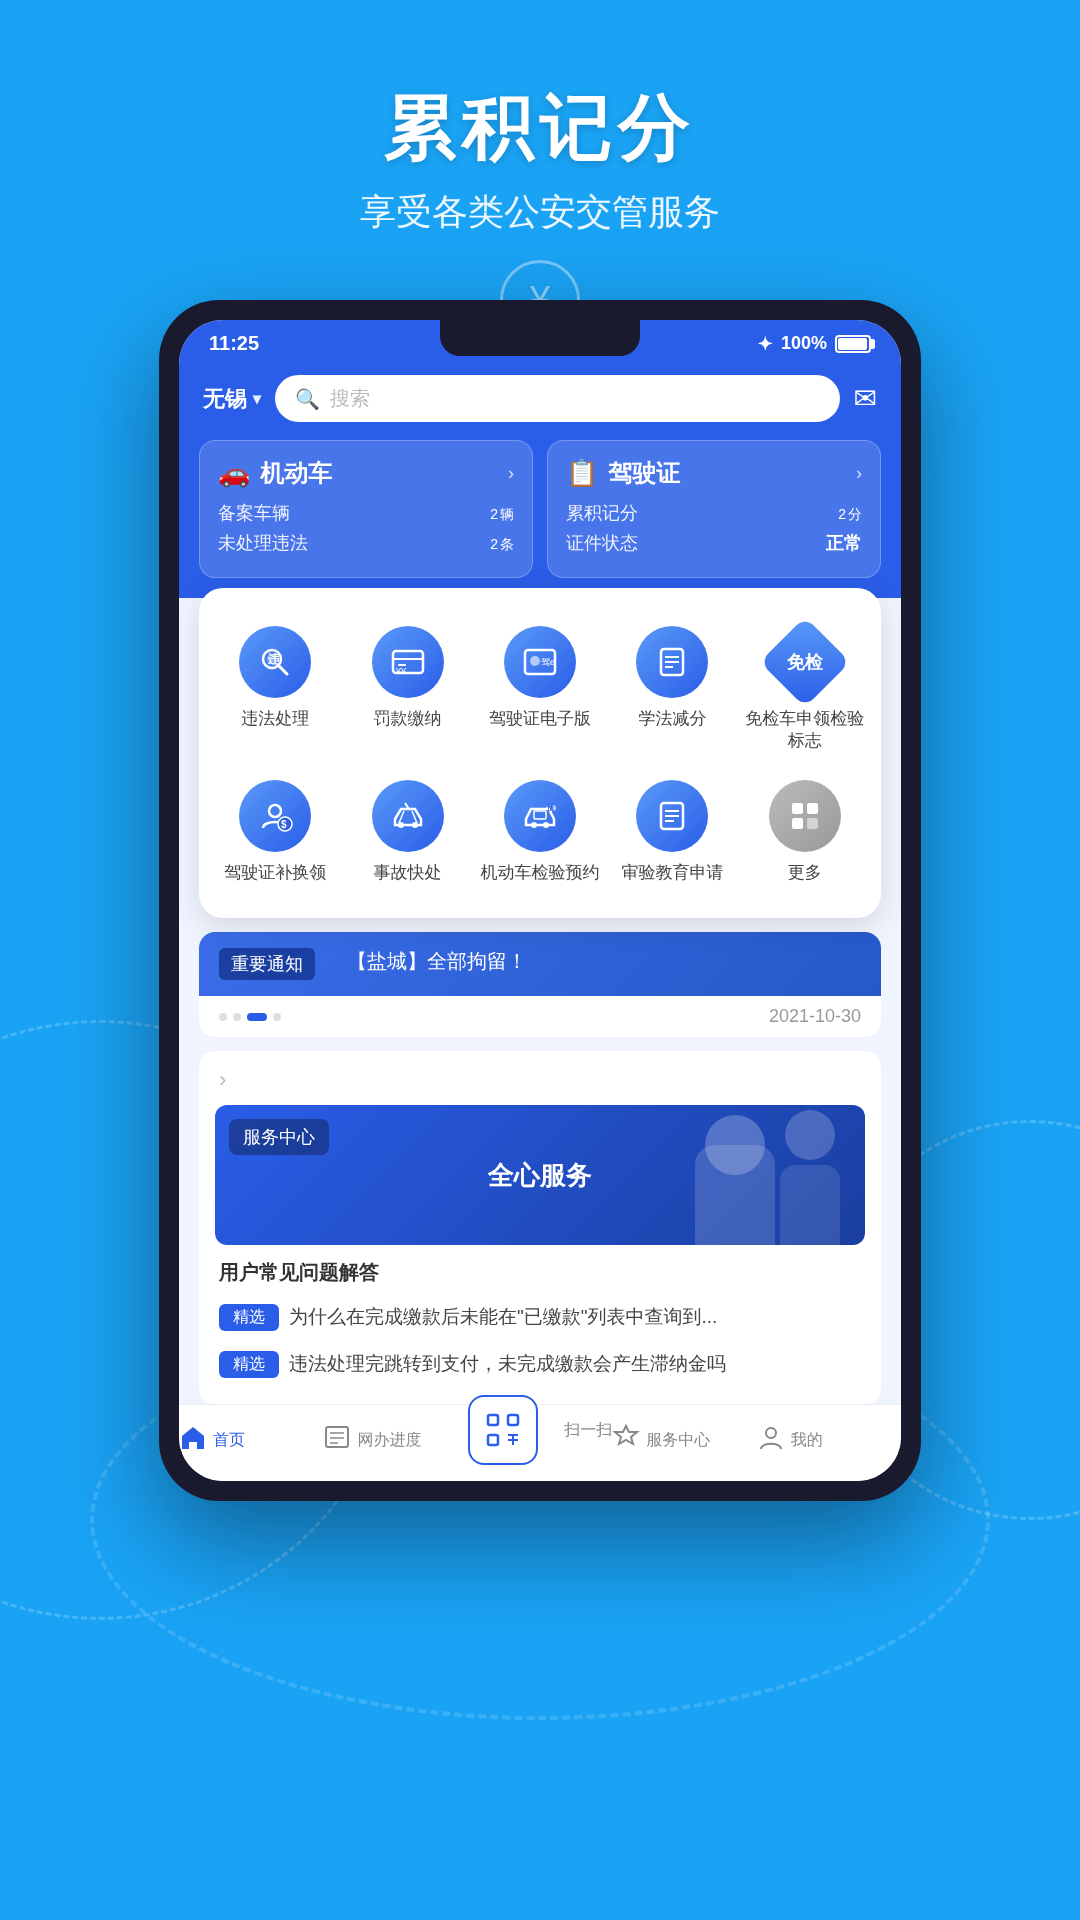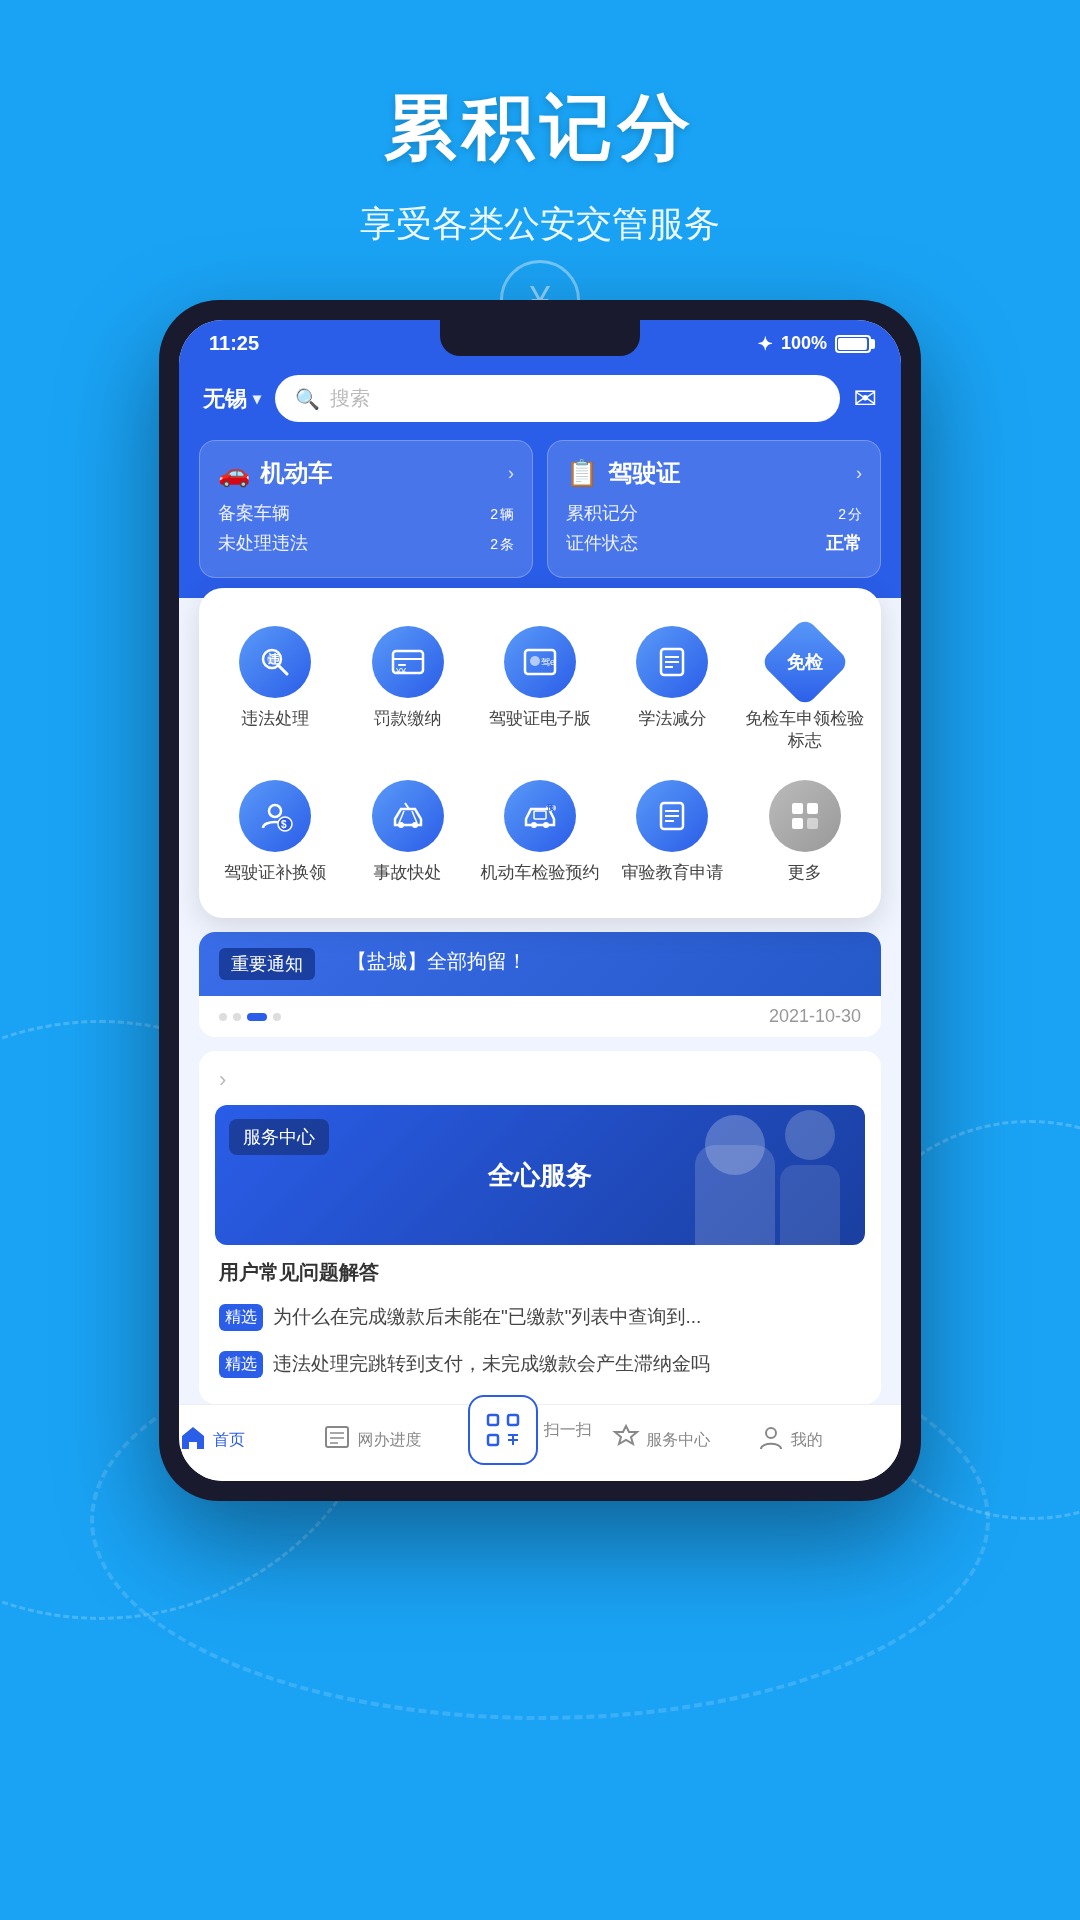--- a/index.html
+++ b/index.html
@@ -54,21 +54,21 @@
     .header-title {
       font-size: 72px;
       font-weight: 900;
       color: white;
       letter-spacing: 6px;
       text-shadow: 0 2px 8px rgba(0,0,0,0.2);
     }
     .header-subtitle {
       font-size: 36px;
       color: rgba(255,255,255,0.92);
-      margin-top: 24px;
+      margin-top: 12px;
       font-weight: 400;
     }
 
     
     .yuan-icon {
       position: absolute;
       top: 260px;
       left: 50%;
       transform: translateX(-50%);
       width: 80px;
@@ -423,21 +423,21 @@
     .faq-item {
       display: flex;
       align-items: flex-start;
       gap: 10px;
       padding: 10px 20px;
     }
     .faq-tag {
       background: #2a5de8;
       color: white;
       font-size: 16px;
-      padding: 3px 6px;
+      padding: 3px 14px;
       border-radius: 6px;
       white-space: nowrap;
       flex-shrink: 0;
     }
     .faq-text {
       font-size: 19px;
       color: #444;
       line-height: 1.4;
     }
 
@@ -467,20 +467,21 @@
       font-size: 16px;
       color: #888;
     }
     .nav-label.active {
       color: #2a5de8;
     }
 
     
     .scan-btn-wrap {
       margin-top: -20px;
+      justify-content: space-between;
     }
     .scan-btn {
       width: 70px;
       height: 70px;
       border-radius: 16px;
       border: 2px solid #2a5de8;
       display: flex;
       align-items: center;
       justify-content: center;
       font-size: 32px;

